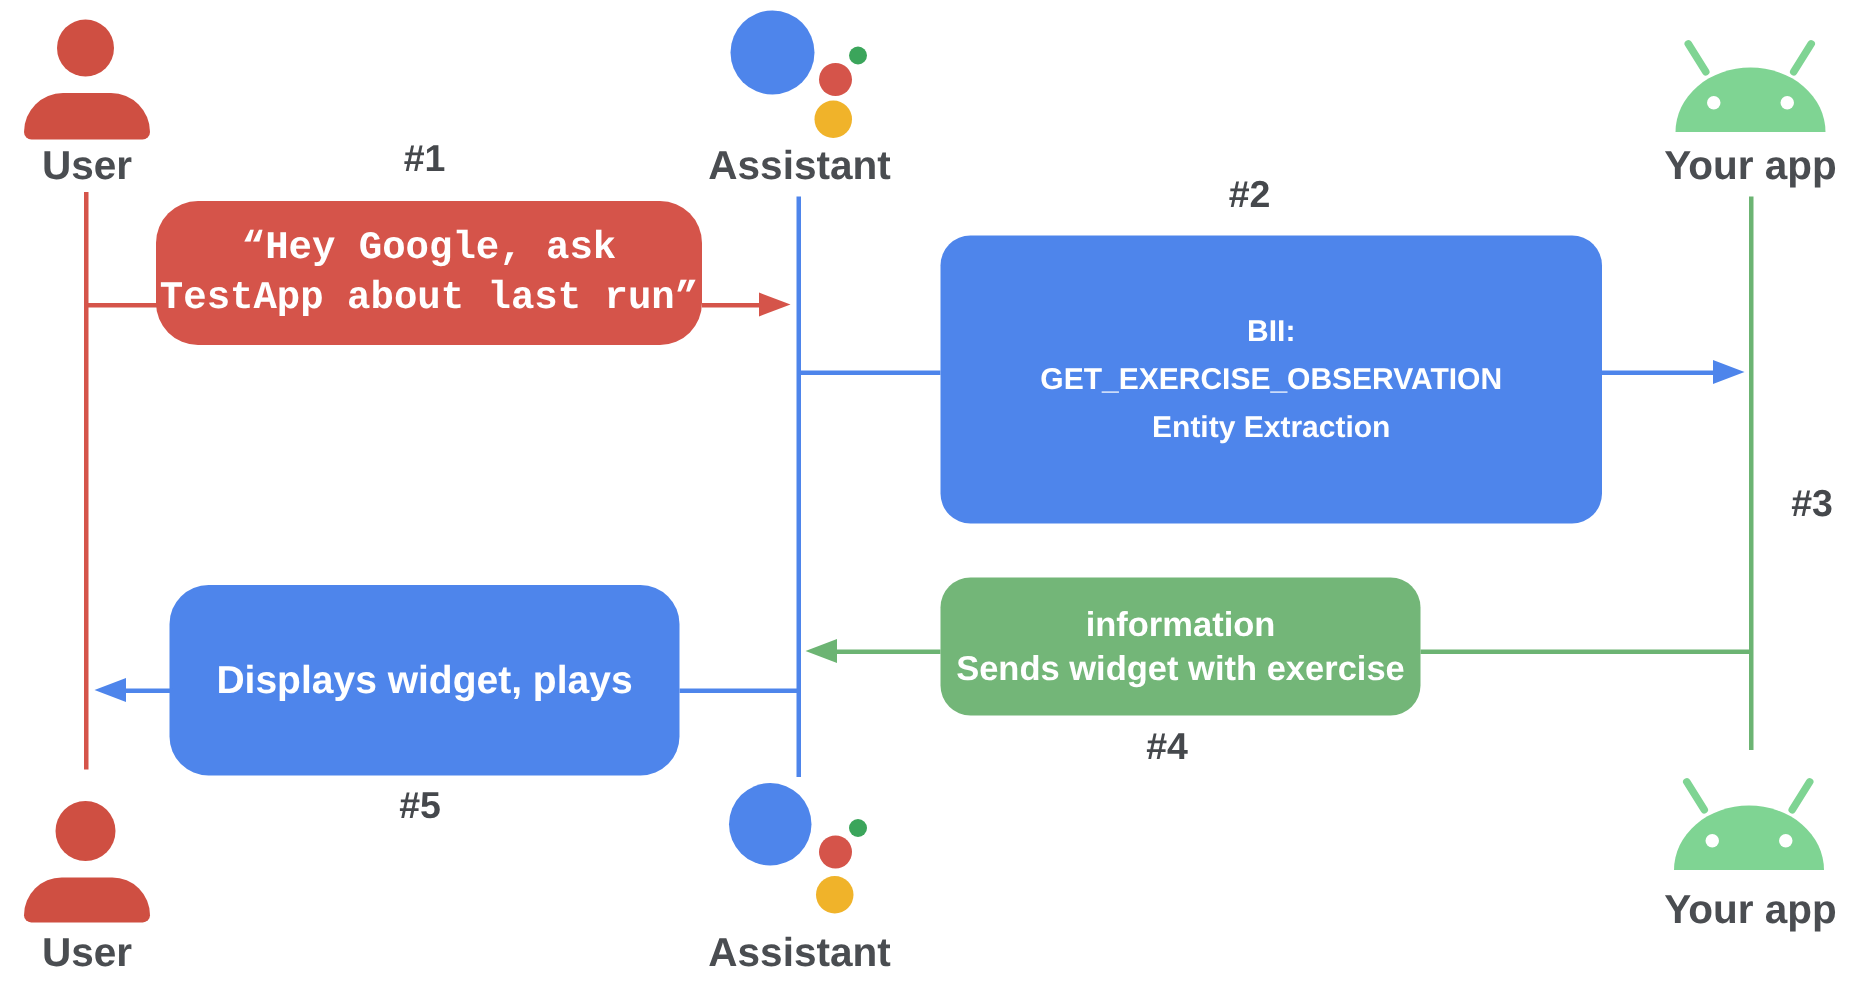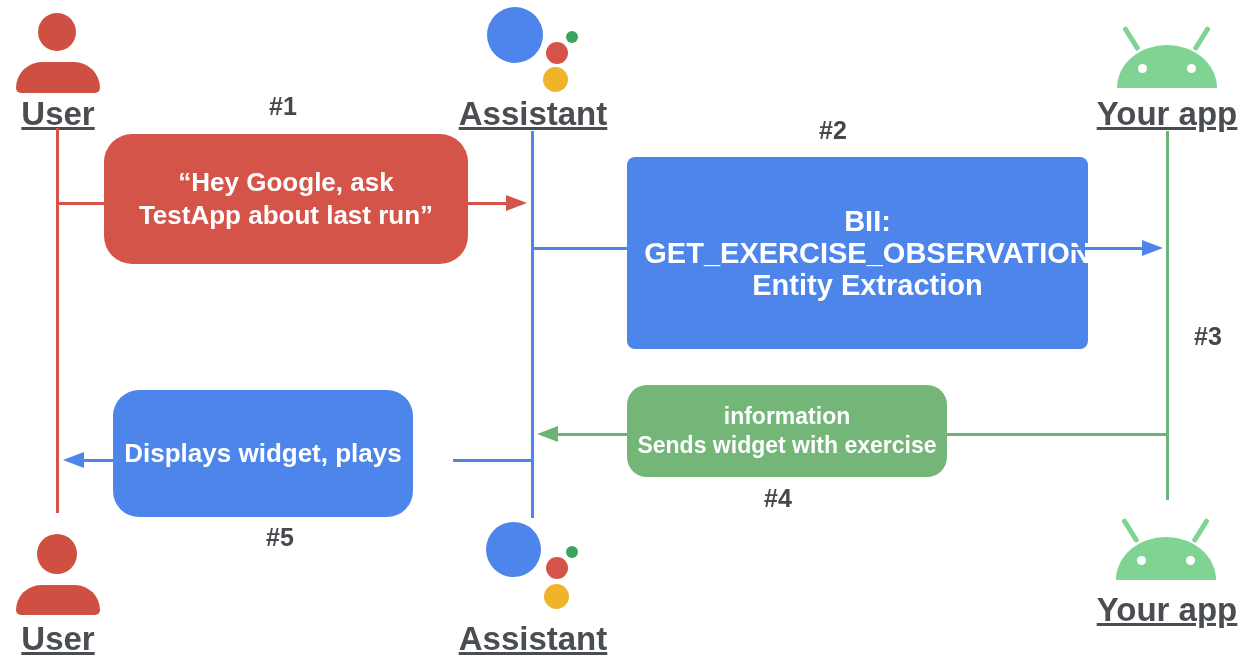--- a/index.html
+++ b/index.html
@@ -3,22 +3,22 @@
 <meta charset="utf-8">
 <style>
   html,body{margin:0;padding:0;background:#fff;}
   #stage{
     position:relative;width:1244px;height:658px;background:#ffffff;overflow:hidden;
     font-family:"Liberation Sans", sans-serif;
   }
   .abs{position:absolute;}
   
   .actor-label{
-    position:absolute;color:#4a4d51;font-weight:700;font-size:33px;
-    text-align:center;white-space:nowrap;transform:translateX(-50%);text-decoration:underline;
+    position:absolute;color:#4a4d51;font-weight:700;font-size:27px;
+    text-align:center;white-space:nowrap;transform:translateX(-50%);
   }
   
   .step-tag{
     position:absolute;color:#45484c;font-weight:700;font-size:25px;
     text-align:center;white-space:nowrap;transform:translateX(-50%);
   }
   
   .vline{position:absolute;width:3px;}
   .hline{position:absolute;height:3px;}
   .red-bg{background:#d5544a;}
@@ -29,21 +29,21 @@
   .ah-right-blue{border-left:21px solid #4e85eb;}
   .ah-left-green{border-right:21px solid #6cb473;}
   .ah-left-blue{border-right:21px solid #4e85eb;}
   
   .msg-box{
     position:absolute;color:#ffffff;font-weight:700;text-align:center;
     display:flex;flex-direction:column;justify-content:center;align-items:center;
   }
   .msg-box .ln{white-space:nowrap;}
   .box-red{background:#d5544a;border-radius:28px;font-size:26px;line-height:33px;}
-  .box-blue{background:#4e85eb;border-radius:8px;font-size:29px;line-height:32px;padding-left:20px;}
+  .box-blue{background:#4e85eb;border-radius:20px;font-size:20px;line-height:32px;}
   .box-blue5{background:#4e85eb;border-radius:26px;font-size:26px;line-height:33px;}
   .box-green{background:#73b678;border-radius:20px;font-size:23px;line-height:29px;}
   
   .user-head{position:absolute;background:#cf4f42;border-radius:50%;}
   .user-body{position:absolute;background:#cf4f42;border-radius:26px 26px 5px 5px;}
   
   .dot{position:absolute;border-radius:50%;}
   .dot-blue{background:#4e85eb;}
   .dot-red{background:#d5544a;}
   .dot-green{background:#3ba55b;}
@@ -82,21 +82,21 @@
     <div class="droid-eye" style="left:1187px;top:64px;"></div>
   </div>
   <div class="actor-label" style="left:1167px;top:95px;">Your app</div>
 
   <div class="vline red-bg" style="left:56px;top:128px;height:385px;"></div>
   <div class="vline blue-bg" style="left:531px;top:131px;height:387px;"></div>
   <div class="vline green-bg" style="left:1166px;top:131px;height:369px;"></div>
 
   <div class="step-tag" style="left:283px;top:92px;">#1</div>
   <div class="hline red-bg" style="left:58px;top:202px;width:48px;"></div>
-  <div class="msg-box box-red" style="left:104px;top:134px;width:364px;height:130px;">
+  <div class="msg-box box-red" style="left:104px;top:134px;width:364px;height:96px;font-family:Liberation Mono, monospace;">
     <div class="ln">“Hey Google, ask</div>
     <div class="ln">TestApp about last run”</div>
   </div>
   <div class="hline red-bg" style="left:468px;top:202px;width:40px;"></div>
   <div class="ah ah-right-red" style="left:506px;top:195px;"></div>
 
   <div class="step-tag" style="left:833px;top:116px;">#2</div>
   <div class="hline blue-bg" style="left:534px;top:247px;width:93px;"></div>
   <div class="msg-box box-blue" style="left:627px;top:157px;width:441px;height:192px;">
     <div class="ln">BII:</div>
@@ -112,21 +112,21 @@
   <div class="hline green-bg" style="left:947px;top:433px;width:220px;"></div>
   <div class="msg-box box-green" style="left:627px;top:385px;width:320px;height:92px;">
     <div class="ln">information</div>
     <div class="ln">Sends widget with exercise</div>
   </div>
   <div class="hline green-bg" style="left:556px;top:433px;width:71px;"></div>
   <div class="ah ah-left-green" style="left:537px;top:426px;"></div>
 
   <div class="step-tag" style="left:280px;top:523px;">#5</div>
   <div class="hline blue-bg" style="left:453px;top:459px;width:80px;"></div>
-  <div class="msg-box box-blue5" style="left:113px;top:390px;width:300px;height:127px;">
+  <div class="msg-box box-blue5" style="left:113px;top:390px;width:340px;height:127px;">
     <div class="ln">Displays widget, plays</div>
   </div>
   <div class="hline blue-bg" style="left:83px;top:459px;width:32px;"></div>
   <div class="ah ah-left-blue" style="left:63px;top:452px;"></div>
 
   <div>
     <div class="user-head abs" style="left:37px;top:534px;width:40px;height:40px;"></div>
     <div class="user-body abs" style="left:16px;top:585px;width:84px;height:30px;"></div>
   </div>
   <div class="actor-label" style="left:58px;top:620px;">User</div>

